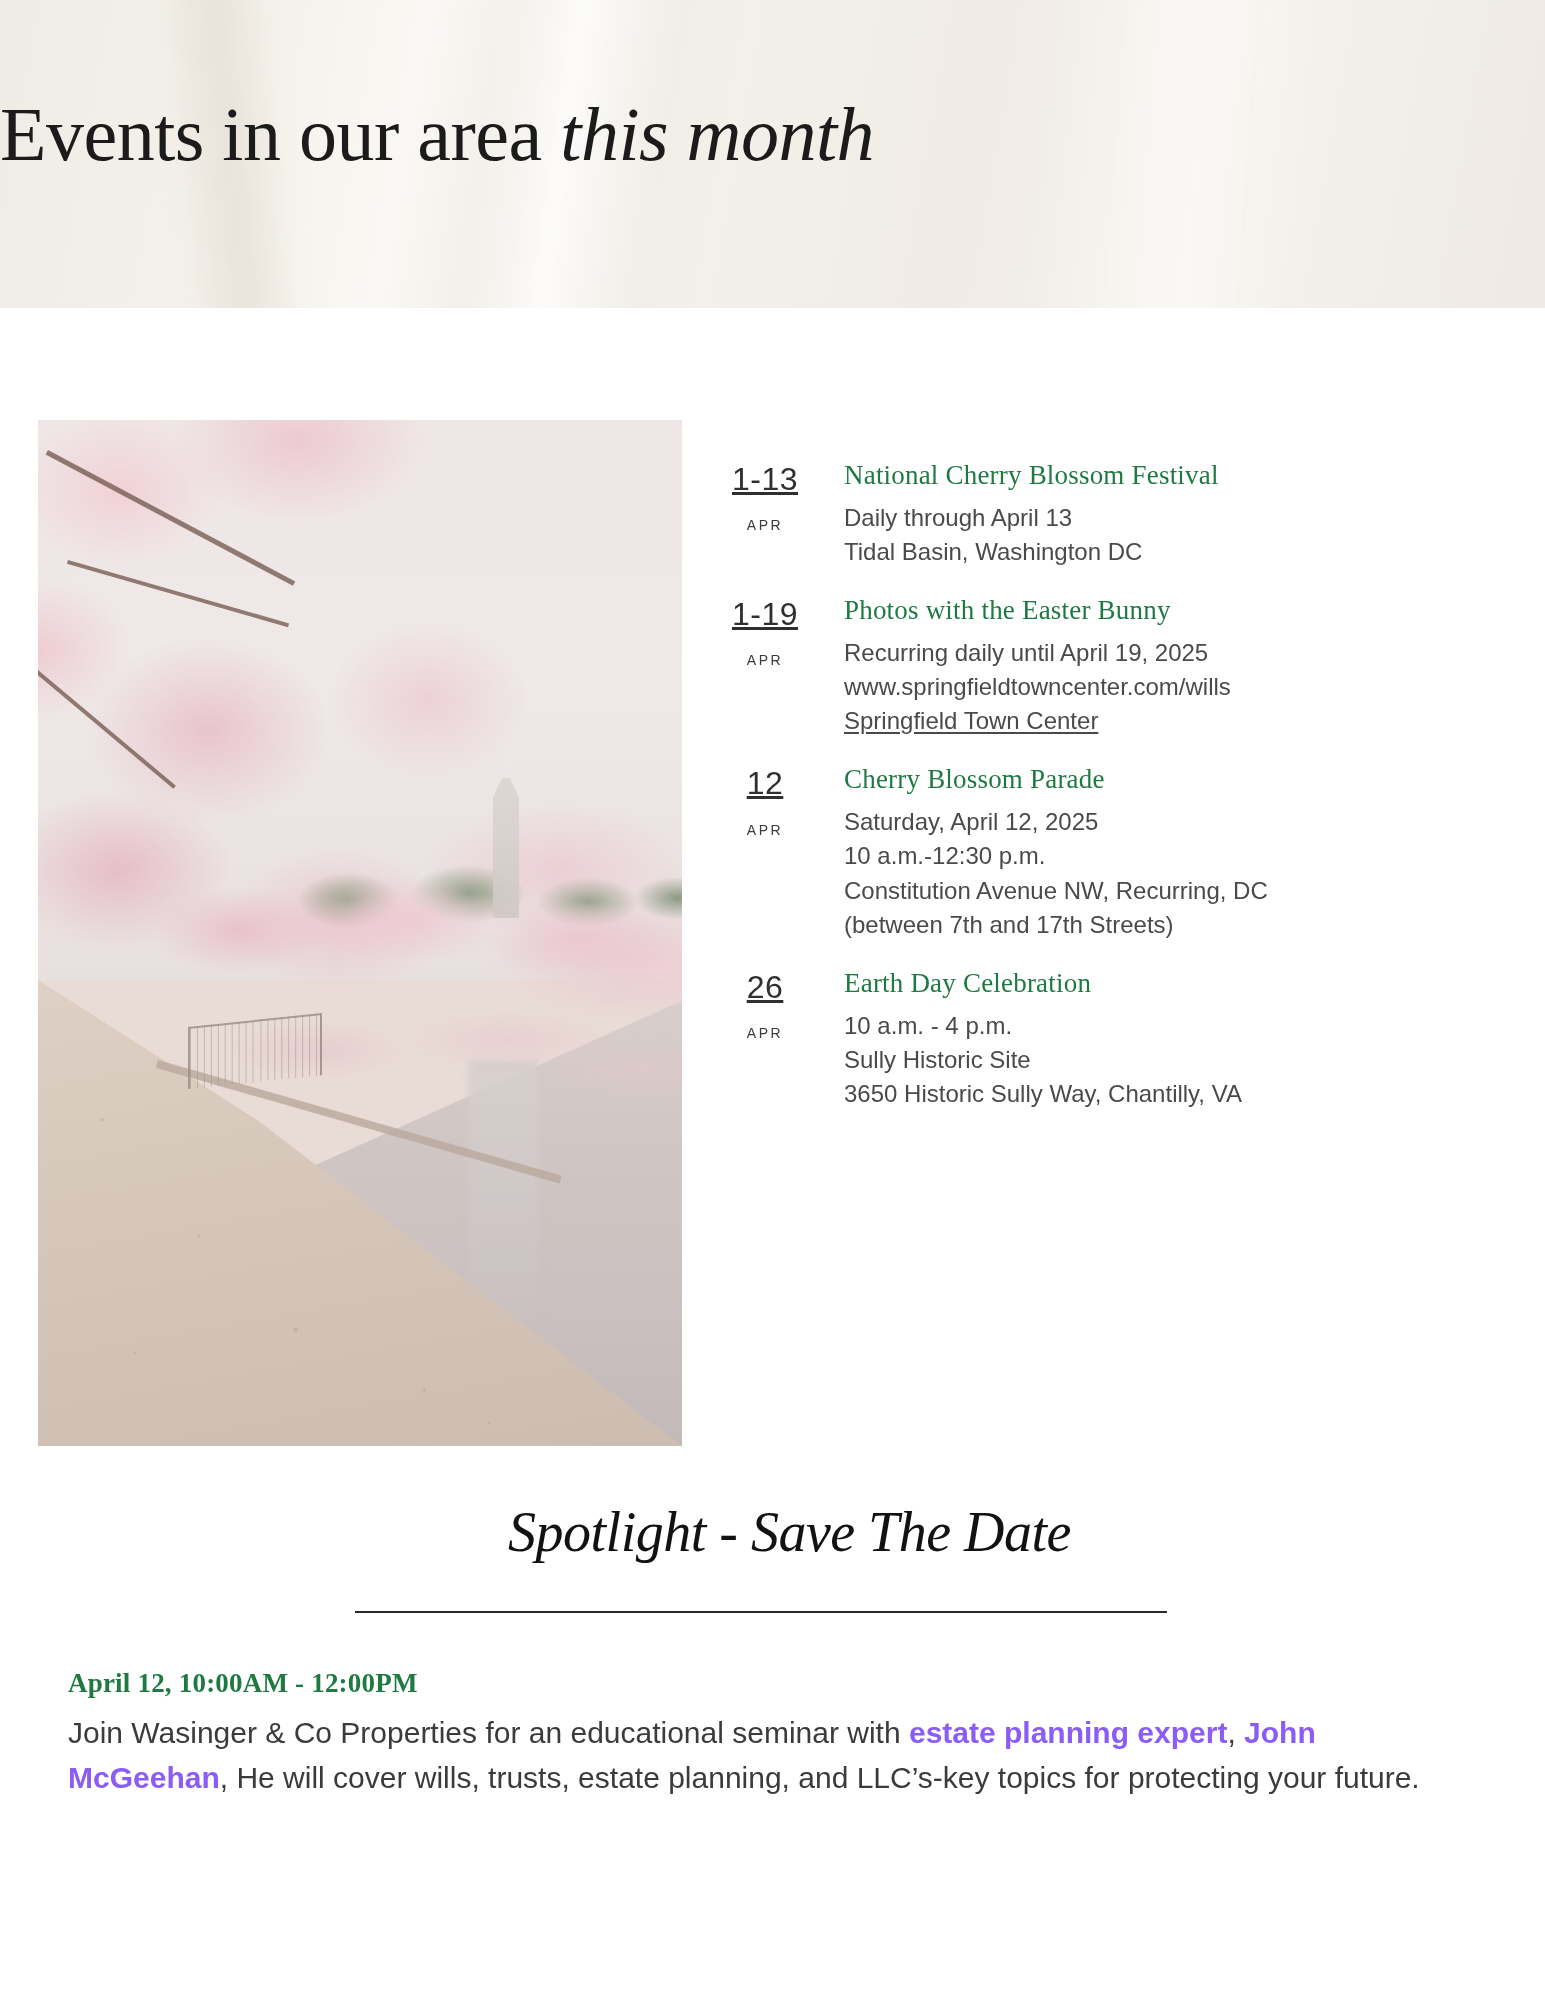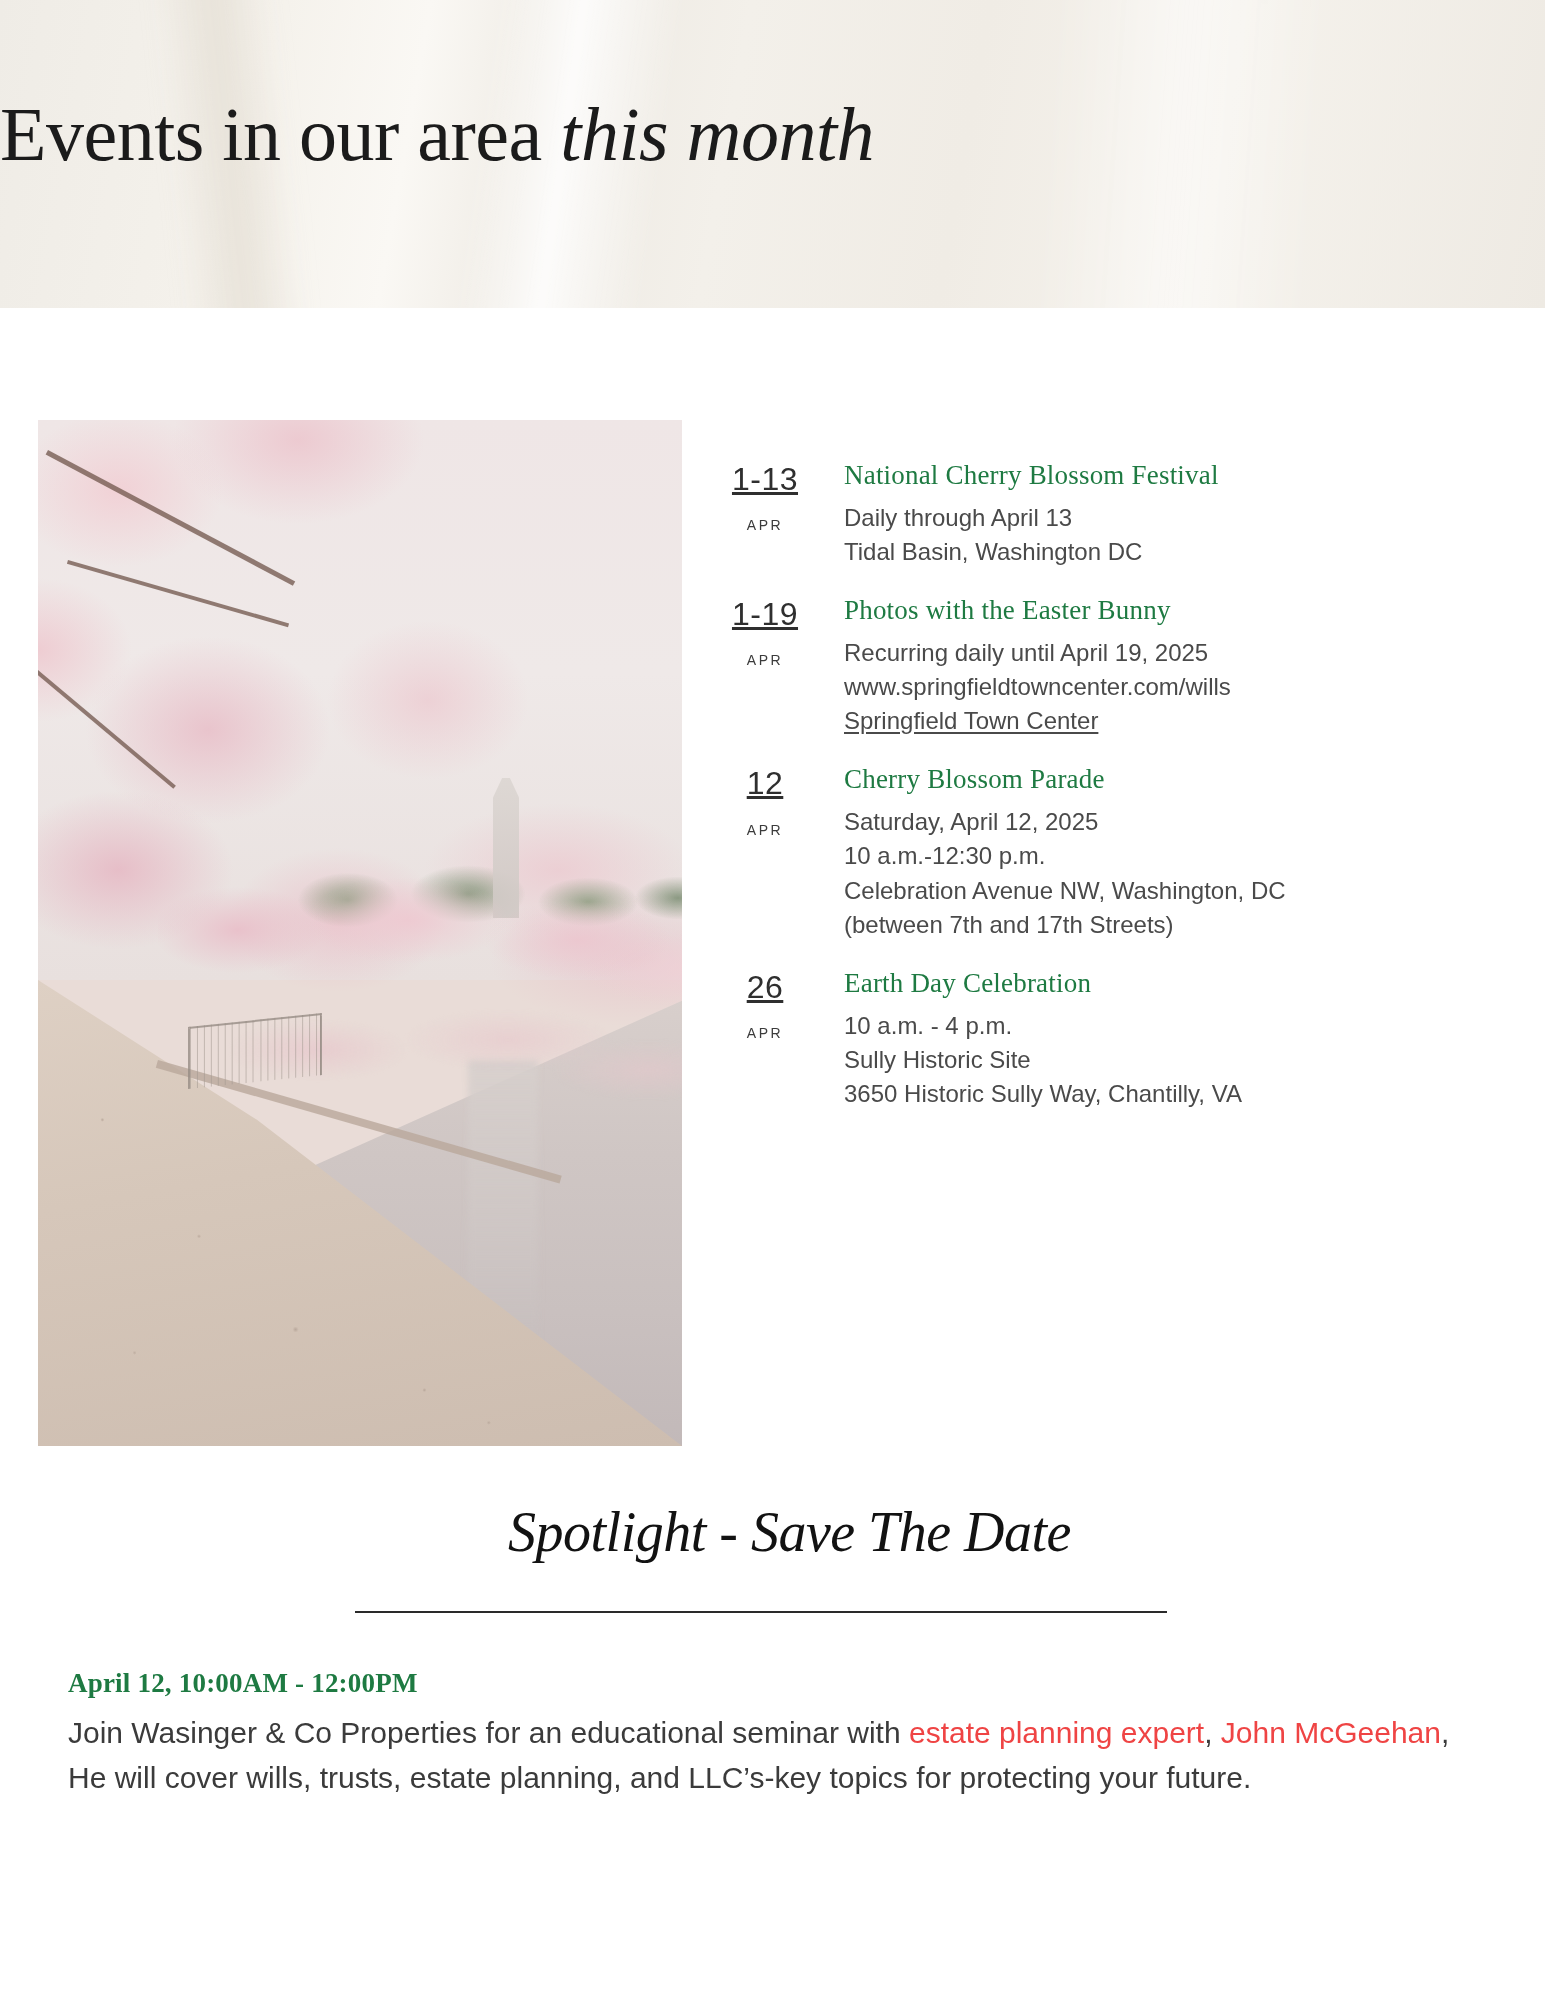--- a/index.html
+++ b/index.html
@@ -273,21 +273,21 @@
   }
   .spotlight-body {
     position: absolute;
     left: 68px;
     top: 1710px;
     width: 1410px;
     font-size: 30px;
     line-height: 1.5;
     color: #3b3b3b;
   }
-  .spotlight-body b { font-weight: normal; color: #ef4444; }
+  .spotlight-body b { font-weight: bold; color: #8b5cf6; }
 </style>
 </head>
 <body>
 
 <div class="header-banner">
   <div class="sheen-a"></div>
   <div class="sheen-b"></div>
   <div class="sheen-c"></div>
 </div>
 <div class="header-title">
@@ -341,21 +341,21 @@
 
   <div class="event-row">
     <div class="event-date">
       <div class="event-day">12</div>
       <div class="event-month">APR</div>
     </div>
     <div class="event-body">
       <div class="event-title">Cherry Blossom Parade</div>
       <div class="event-line">Saturday, April 12, 2025</div>
       <div class="event-line">10 a.m.-12:30 p.m.</div>
-      <div class="event-line">Celebration Avenue NW, Washington, DC</div>
+      <div class="event-line">Constitution Avenue NW, Recurring, DC</div>
       <div class="event-line">(between 7th and 17th Streets)</div>
     </div>
   </div>
 
   <div class="event-row">
     <div class="event-date">
       <div class="event-day">26</div>
       <div class="event-month">APR</div>
     </div>
     <div class="event-body">

